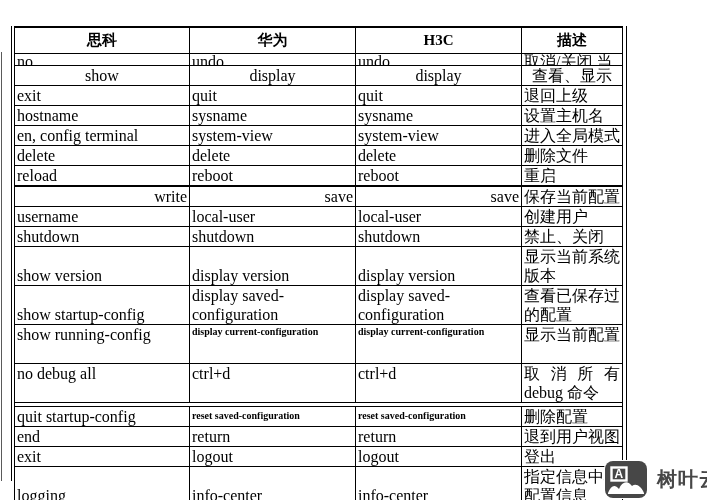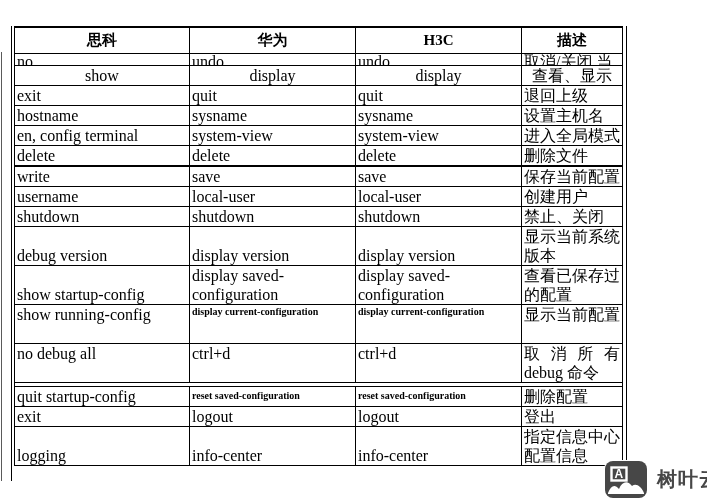--- a/index.html
+++ b/index.html
@@ -37,21 +37,21 @@
     font-size:16px;line-height:19px;
   }
   td.tserif{
     font-family:"Liberation Serif", serif;
     font-size:10px;font-weight:bold;line-height:14px;
   }
   td.nowrap{white-space:nowrap;}
   td.just{text-align:justify;}
   tr.vtop td{vertical-align:top;}
   tr.vbottom td{vertical-align:bottom;}
-  tr.thick td{border-top-width:2px;}
+  tr.thick td{border-top-width:2px;text-align:right;}
   tr.spacer td{height:3px;padding:0;border-left:1px solid #000;border-right:1px solid #000;}
   .clipwrap{height:11px;overflow:hidden;line-height:15px;}
 
   
   #watermark{
     position:absolute;left:604px;top:452px;z-index:5;
     display:flex;align-items:center;gap:9px;
   }
   #watermark .wm-label{
     font-family:"Liberation Sans", sans-serif;
@@ -121,40 +121,46 @@
           <td class="cmd">system-view</td>
           <td class="cmd">system-view</td>
           <td class="desc">进入全局模式</td>
         </tr>
         <tr style="height: 19px;">
           <td class="cmd">delete</td>
           <td class="cmd">delete</td>
           <td class="cmd">delete</td>
           <td class="desc">删除文件</td>
         </tr>
+        <tr style="height: 19px;">
+          <td class="cmd">reload</td>
+          <td class="cmd">reboot</td>
+          <td class="cmd">reboot</td>
+          <td class="desc">重启</td>
+        </tr>
         <tr class="thick" style="height: 19px;">
           <td class="cmd">write</td>
           <td class="cmd">save</td>
           <td class="cmd">save</td>
           <td class="desc">保存当前配置</td>
         </tr>
         <tr style="height: 19px;">
           <td class="cmd">username</td>
           <td class="cmd">local-user</td>
           <td class="cmd">local-user</td>
           <td class="desc">创建用户</td>
         </tr>
         <tr style="height: 20px;">
           <td class="cmd">shutdown</td>
           <td class="cmd">shutdown</td>
           <td class="cmd">shutdown</td>
           <td class="desc">禁止、关闭</td>
         </tr>
         <tr class="vbottom" style="height: 39px;">
-          <td class="cmd">debug version</td>
+          <td class="cmd">show version</td>
           <td class="cmd">display version</td>
           <td class="cmd">display version</td>
           <td class="desc">显示当前系统版本</td>
         </tr>
         <tr class="vbottom" style="height: 39px;">
           <td class="cmd">show startup-config</td>
           <td class="cmd">display saved-configuration</td>
           <td class="cmd">display saved-configuration</td>
           <td class="desc">查看已保存过的配置</td>
         </tr>
@@ -171,20 +177,26 @@
           <td class="desc just">取消所有 debug 命令</td>
         </tr>
         <tr class="spacer">
           <td colspan="4"></td>
         </tr>
         <tr style="height: 17px;">
           <td class="cmd">quit startup-config</td>
           <td class="tserif nowrap">reset saved-configuration</td>
           <td class="tserif nowrap">reset saved-configuration</td>
           <td class="desc">删除配置</td>
+        </tr>
+        <tr style="height: 18px;">
+          <td class="cmd">end</td>
+          <td class="cmd">return</td>
+          <td class="cmd">return</td>
+          <td class="desc">退到用户视图</td>
         </tr>
         <tr style="height: 18px;">
           <td class="cmd">exit</td>
           <td class="cmd">logout</td>
           <td class="cmd">logout</td>
           <td class="desc">登出</td>
         </tr>
         <tr class="vbottom" style="height: 37px;">
           <td class="cmd">logging</td>
           <td class="cmd">info-center</td>

